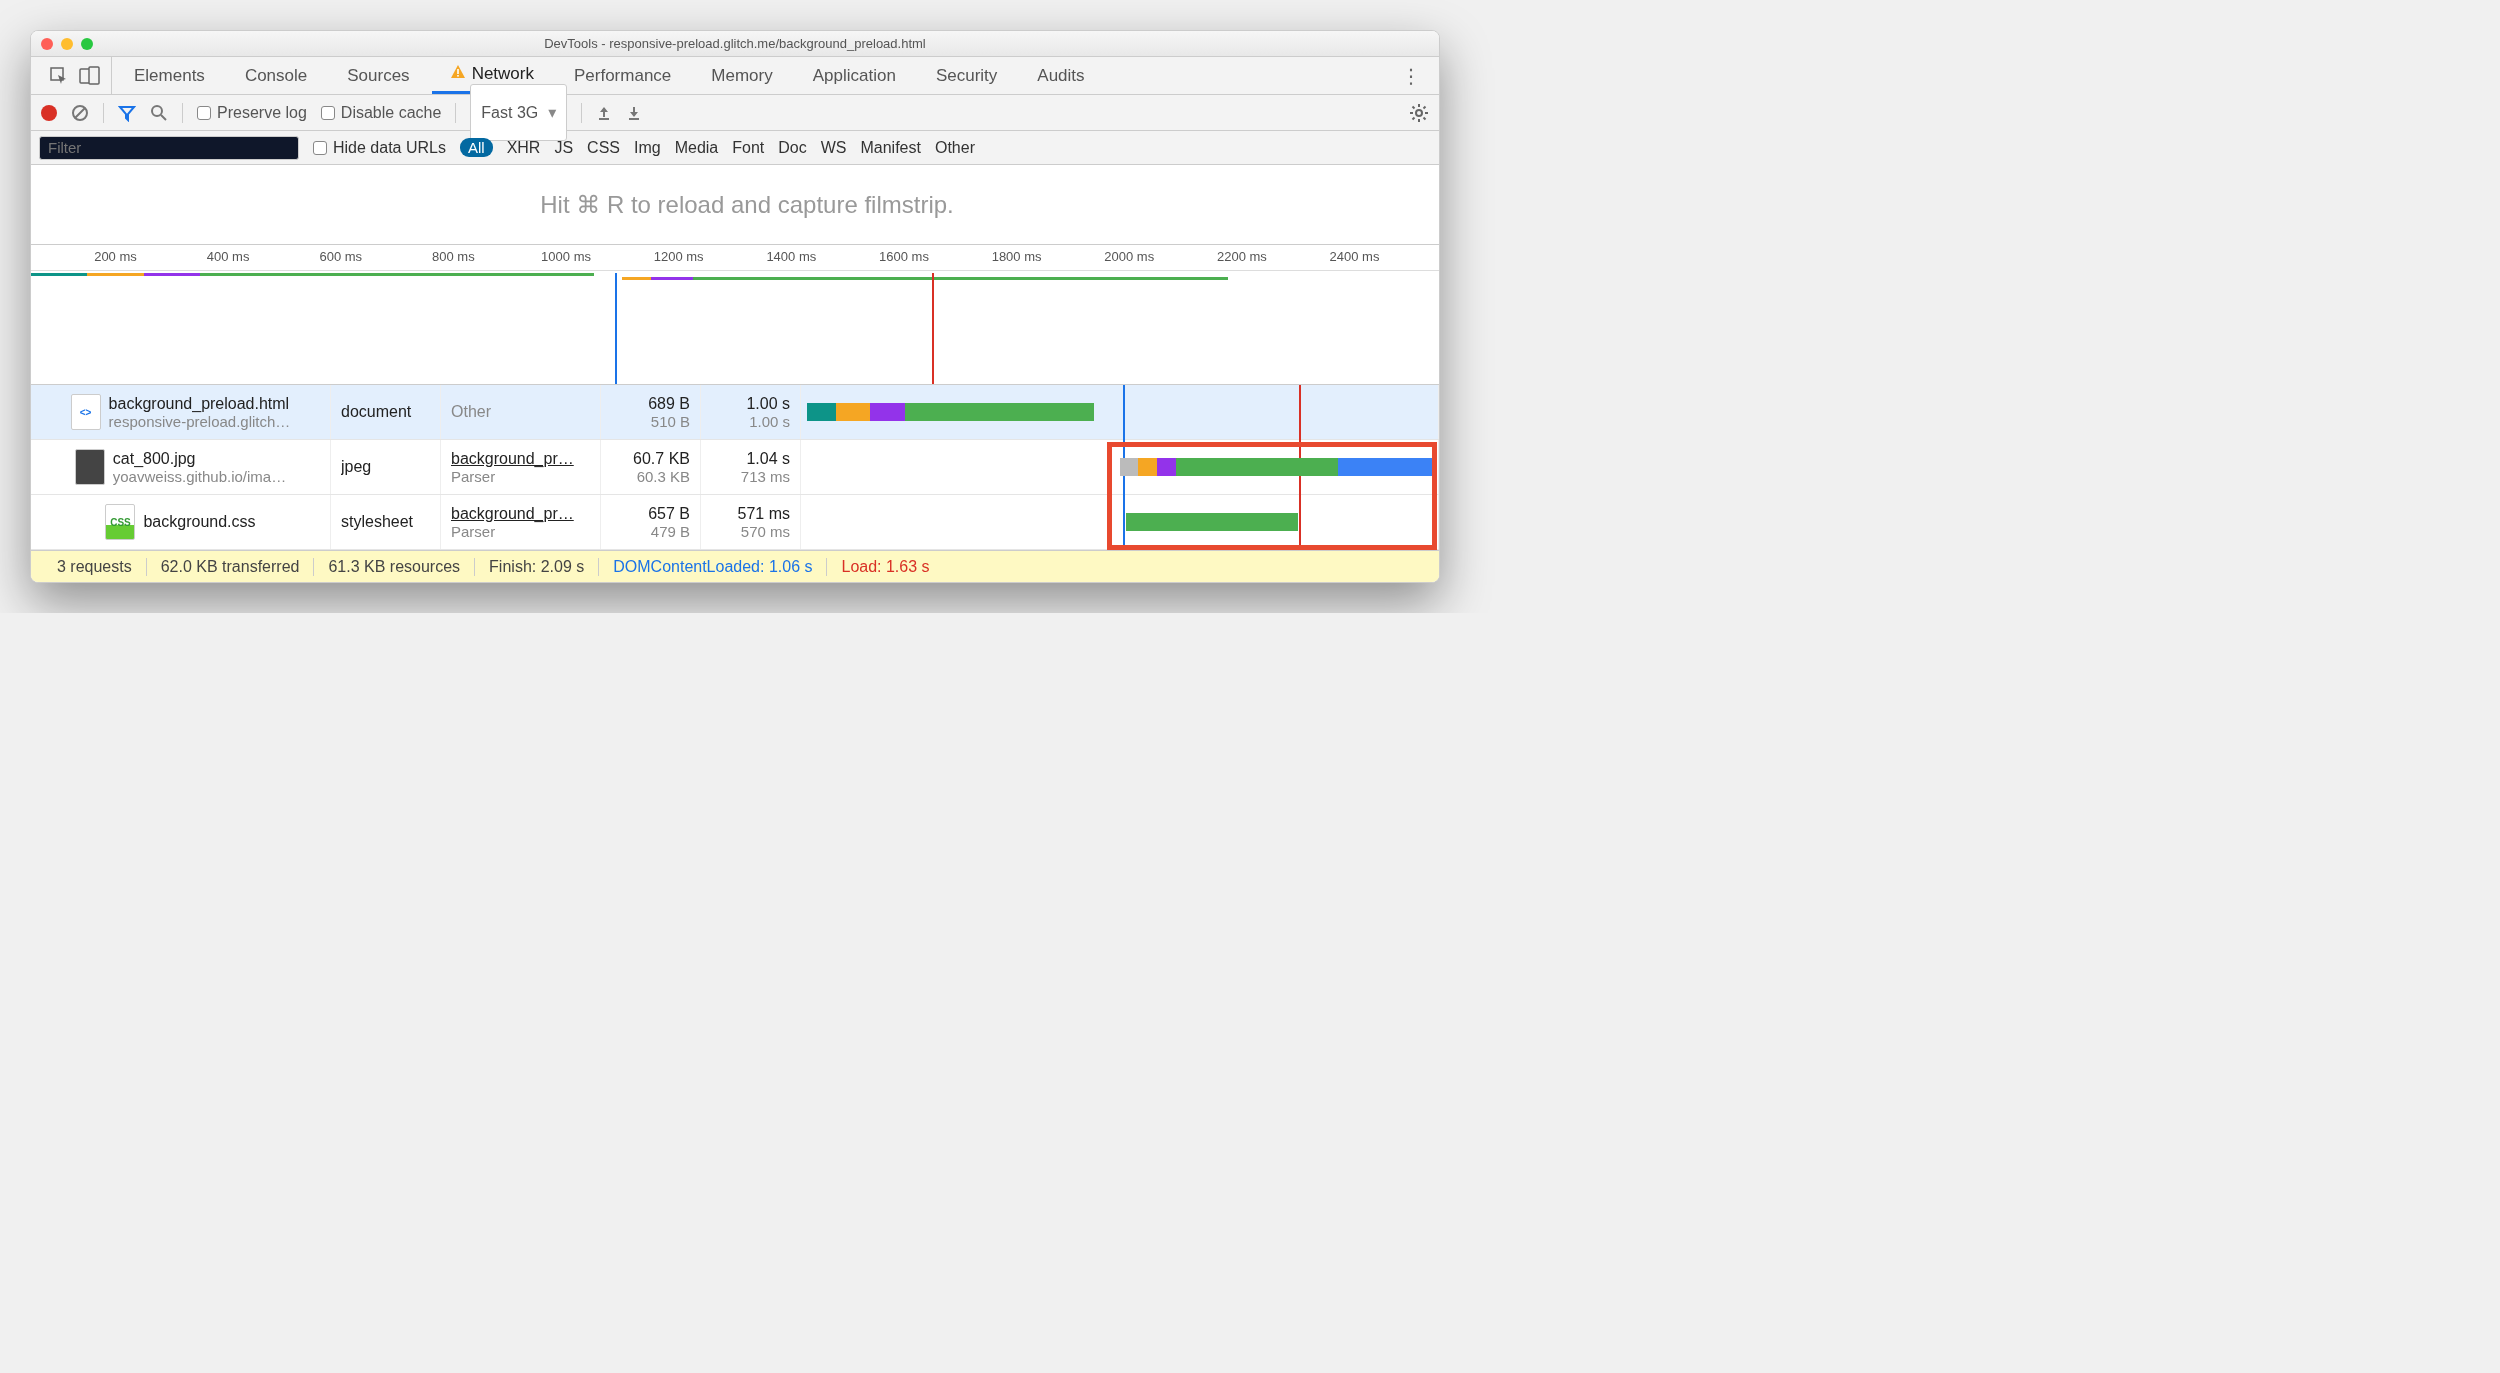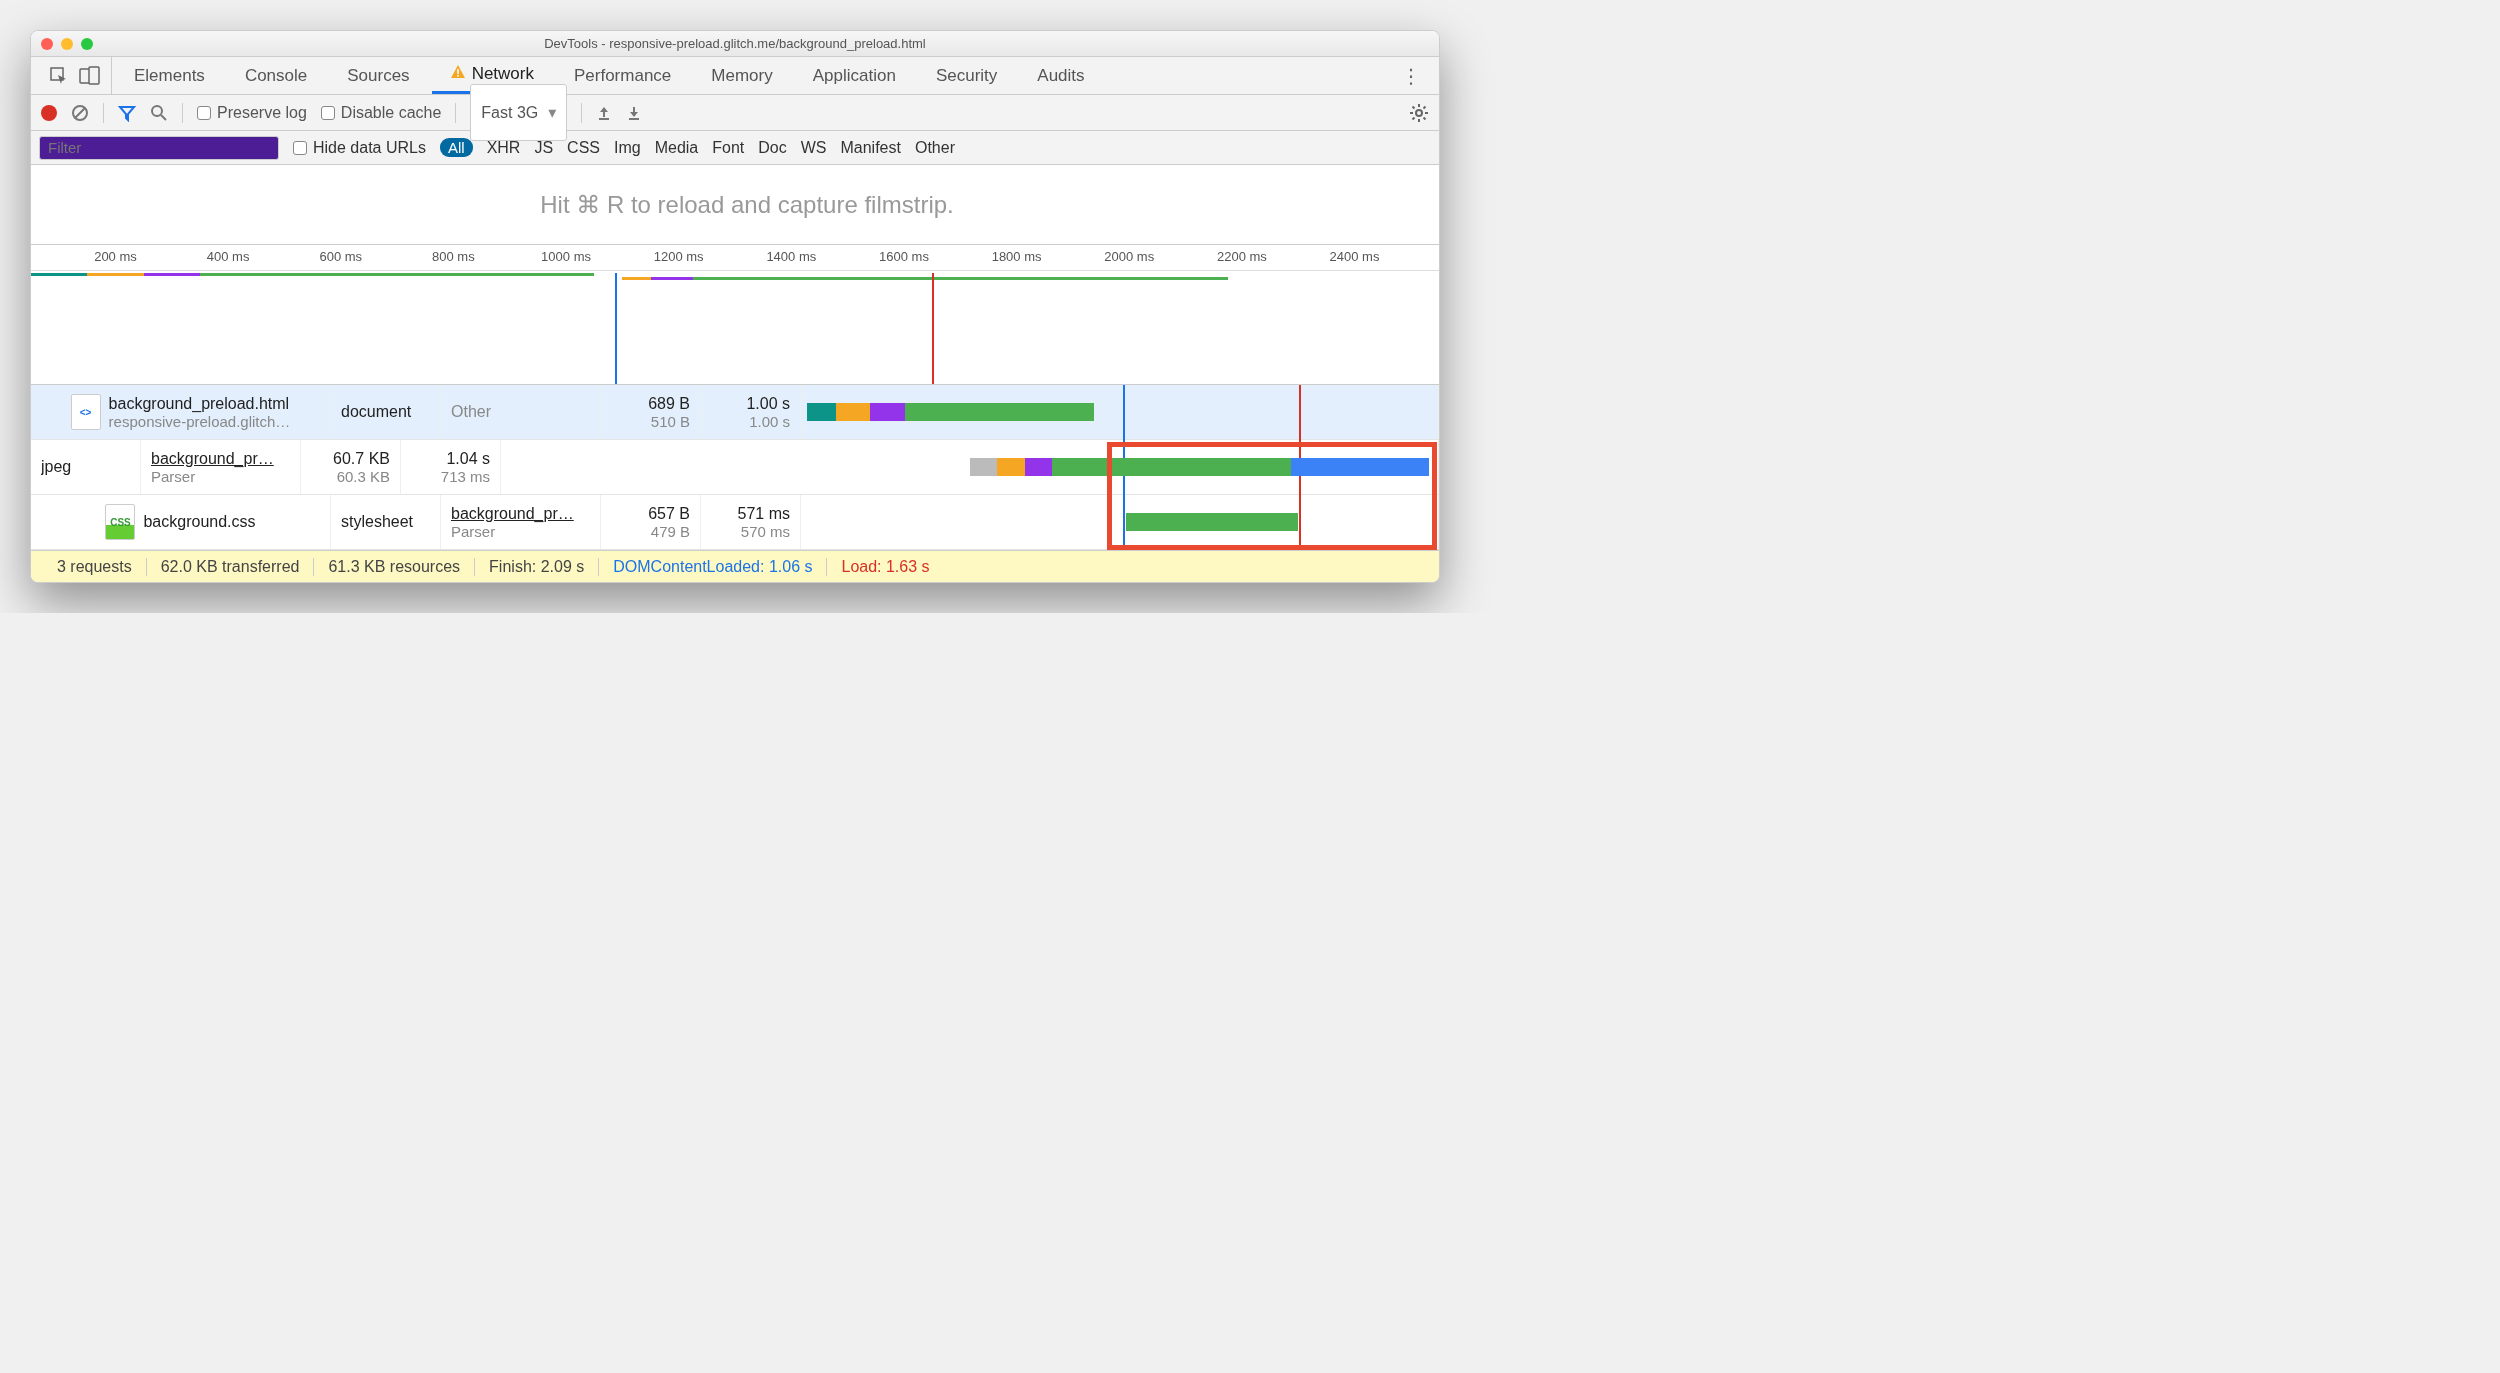--- a/index.html
+++ b/index.html
@@ -58,21 +58,21 @@
   .record-dot { width:16px;height:16px;border-radius:50%;background:#d93025; }
   .checkbox { width:14px;height:14px;border:1px solid #888;border-radius:3px;display:inline-block;vertical-align:middle;margin-right:6px;background:#fff;}
   .throttle { border:1px solid #ccc;border-radius:3px;padding:18px 10px;display:flex;align-items:center;gap:10px;background:#fff;}
   .gear { margin-left:auto; }
 
   
   .filterbar {
     display:flex;align-items:center;height:34px;border-bottom:1px solid #ccc;
     background:#f3f3f3;padding:0 8px;gap:14px;font-size:16px;color:#333;
   }
-  .filter-input { width:240px;height:24px;border:1px solid #ccc;border-radius:3px;padding:2px 8px;font-size:15px;color:#888;background:#4c1d95;}
+  .filter-input { width:260px;height:24px;border:1px solid #ccc;border-radius:3px;padding:2px 8px;font-size:15px;color:#888;background:#0f172a;}
   .pill { background:#0369a1;color:#fff;border-radius:9px;padding:1px 8px;font-size:15px;}
 
   
   .hint { height:80px;display:flex;align-items:center;justify-content:center;font-size:24px;color:#999;border-bottom:1px solid #ccc;padding-left:24px;}
 
   
   .overview { height:140px;border-bottom:1px solid #ccc;position:relative;background:#fff;}
   .ov-ticks { height:26px;border-bottom:1px solid #ddd;position:relative;font-size:13px;color:#555;}
   .ov-tick { position:absolute;top:4px;transform:translateX(-50%);}
   .ov-bars { position:absolute;top:26px;left:0;right:0;height:10px;}
@@ -317,20 +317,27 @@
           <div class="wf-bar" style="left:1%;width:45%;">
             <div class="wf-seg" style="left:0;width:10%;background:#0d9488;"></div>
             <div class="wf-seg" style="left:10%;width:12%;background:#f5a623;"></div>
             <div class="wf-seg" style="left:22%;width:12%;background:#9333ea;"></div>
             <div class="wf-seg" style="left:34%;width:66%;background:#4caf50;"></div>
           </div>
         </div>
       </div>
 
       <div class="trow">
+        <div class="td col-name name-cell">
+          <div class="file-icon img"></div>
+          <div style="overflow:hidden;">
+            <div class="main">cat_800.jpg</div>
+            <div class="sub">yoavweiss.github.io/ima…</div>
+          </div>
+        </div>
         <div class="td col-type">
             <span class="main">jpeg</span>
           </div>
         <div class="td col-init">
             <span class="main link">background_pr…</span>
             <span class="sub">Parser</span>
           </div>
         <div class="td col-size right">
             <span class="main">60.7 KB</span>
             <span class="sub">60.3 KB</span>

